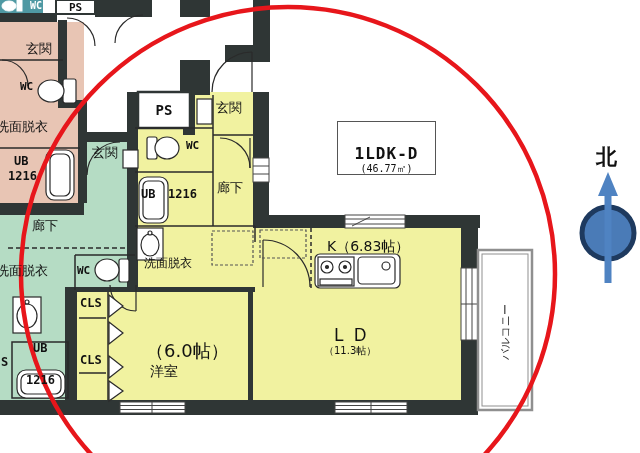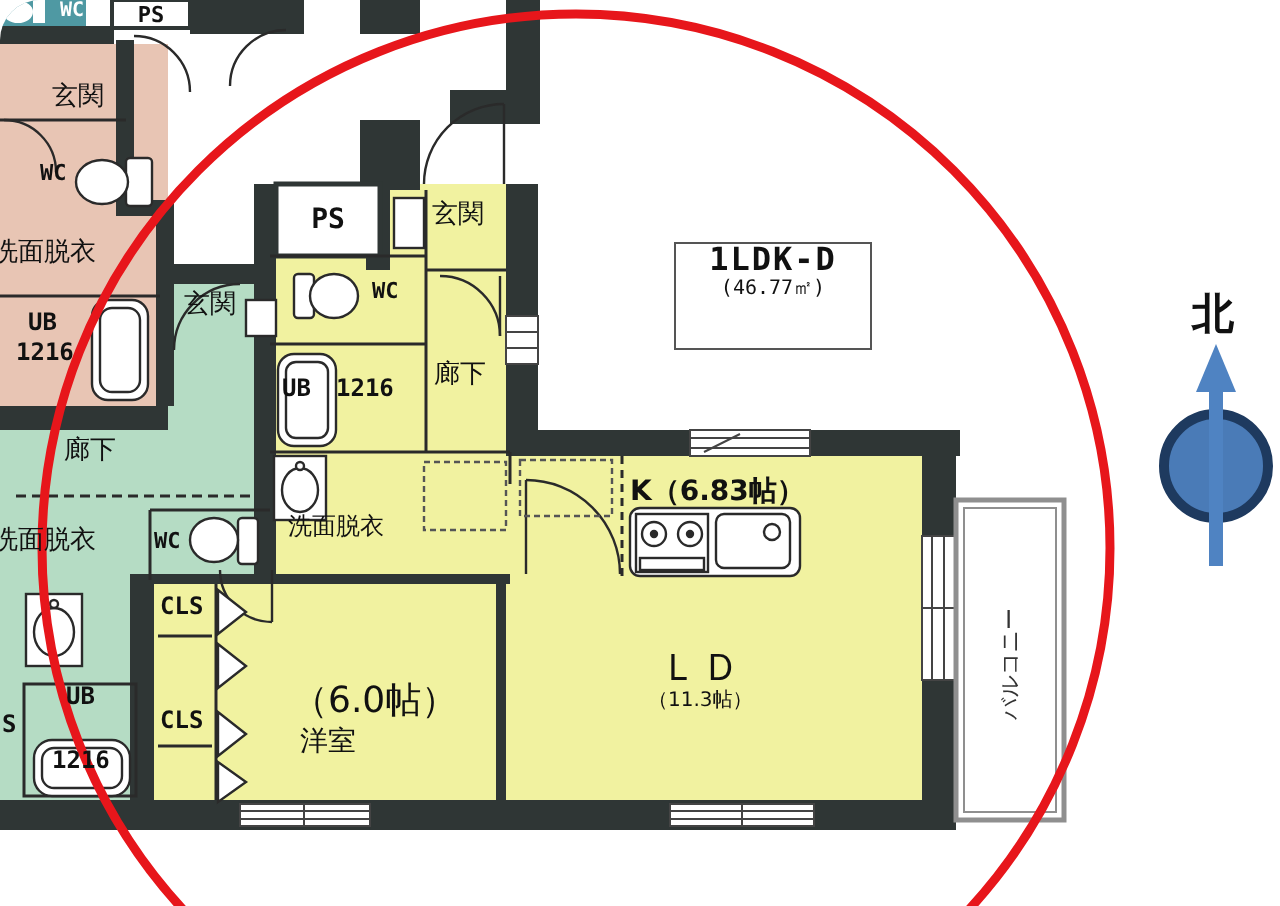--- a/index.html
+++ b/index.html
@@ -1,17 +1,17 @@
 <!DOCTYPE html>
 <html><head>
 <meta charset="utf-8">
 <style>
   html,body{margin:0;padding:0;background:#fff;}
   #plan{position:relative;width:640px;height:453px;background:#fff;overflow:hidden;
-        font-family:"DejaVu Sans",sans-serif;color:#111;border-radius:20px;}
+        font-family:"DejaVu Sans",sans-serif;color:#111;}
   #plan svg{position:absolute;left:0;top:0;}
   .lbl{position:absolute;white-space:nowrap;line-height:1;color:#111;
        font-family:"DejaVu Sans",sans-serif;}
   .mono{font-family:"DejaVu Sans Mono",monospace;}
   .wc-top{left:30px;top:1px;font-size:10px;font-weight:bold;color:#fff;}
   .ps-top{left:56px;top:0;width:39px;height:14px;display:flex;align-items:center;justify-content:center;font-size:11px;font-weight:bold;}
   .pk-genkan{left:26px;top:42px;font-size:13px;}
   .pk-wc{left:20px;top:81px;font-size:11px;font-weight:bold;}
   .pk-senmen{left:-4px;top:120px;font-size:13px;}
   .pk-ub{left:14px;top:155px;font-size:12px;font-weight:bold;}
@@ -23,31 +23,31 @@
   .gr-ub{left:33px;top:342px;font-size:12px;font-weight:bold;}
   .gr-ubsize{left:26px;top:374px;font-size:12px;font-weight:bold;}
   .gr-s{left:1px;top:356px;font-size:12px;font-weight:bold;}
   .yl-ps{left:138px;top:92px;width:52px;height:36px;display:flex;align-items:center;justify-content:center;font-size:14px;font-weight:bold;}
   .yl-genkan{left:216px;top:101px;font-size:13px;}
   .yl-wc{left:186px;top:140px;font-size:11px;font-weight:bold;}
   .yl-ub{left:141px;top:188px;font-size:12px;font-weight:bold;}
   .yl-ubsize{left:168px;top:188px;font-size:12px;font-weight:bold;}
   .yl-rouka{left:217px;top:181px;font-size:13px;}
   .yl-senmen{left:144px;top:257px;font-size:12px;}
-  .yl-k{left:315px;top:239px;font-size:14px;font-weight:bold;}
+  .yl-k{left:327px;top:239px;font-size:14px;}
   .yl-ld{left:330px;top:325px;font-size:19px;letter-spacing:2px;}
   .yl-ldsize{left:324px;top:346px;font-size:10px;}
   .yl-yoshitsu{left:150px;top:319px;font-size:14px;margin-top:45px;}
   .yl-yosize{left:146px;top:342px;font-size:18px;}
   .yl-cls1{left:80px;top:297px;font-size:12px;font-weight:bold;}
   .yl-cls2{left:80px;top:354px;font-size:12px;font-weight:bold;}
   .yl-balcony{left:505px;top:332px;font-size:11px;color:#333;
       transform:translate(-50%,-50%) rotate(-90deg);}
   .unit-box{left:337px;top:121px;width:97px;height:52px;border:1.5px solid #555;background:#fff;
-      display:flex;flex-direction:column;align-items:center;justify-content:flex-start;gap:2px;}
+      display:flex;flex-direction:column;align-items:center;justify-content:flex-end;gap:2px;}
   .unit-box .t1{font-size:16px;font-weight:bold;letter-spacing:1px;}
   .unit-box .t2{font-size:10px;}
   .north-lbl{left:596px;top:147px;font-size:21px;font-weight:bold;}
 </style>
 </head>
 <body>
 
 <div id="plan">
 
 <svg width="640" height="453" viewBox="0 0 640 453">

